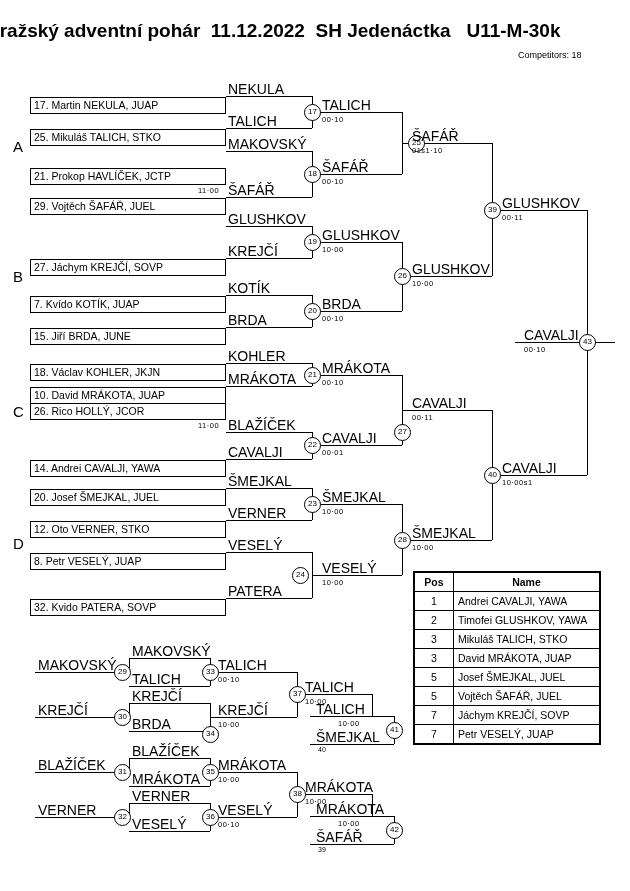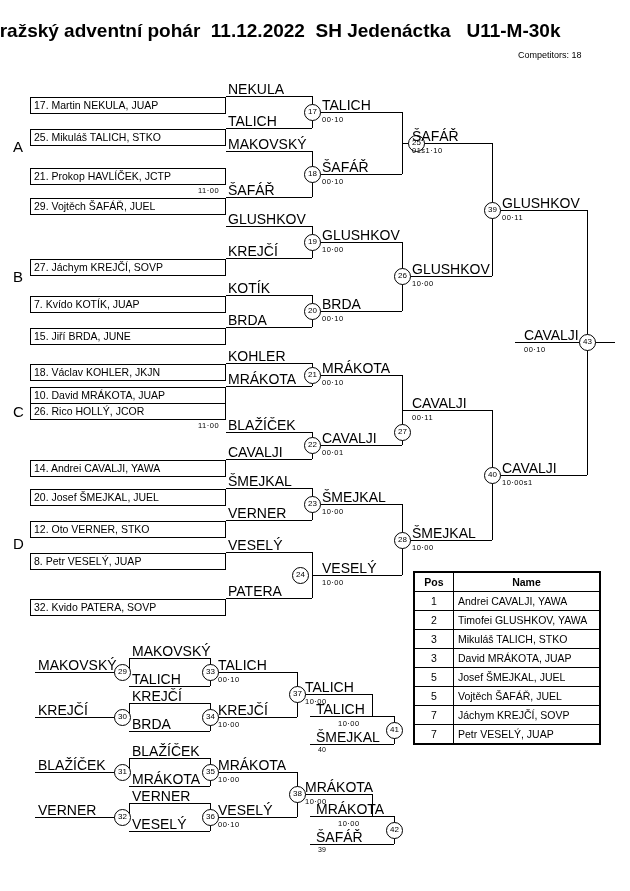--- a/index.html
+++ b/index.html
@@ -151,21 +151,21 @@
   <div class="lb" style="left:132px;top:645px">MAKOVSKÝ</div>
   <div class="lb" style="left:132px;top:673px">TALICH</div>
   <div class="mc" style="left:210px;top:672px">33</div>
   <div class="lb" style="left:218px;top:659px">TALICH</div>
   <div class="sc" style="left:218px;top:675px">00·10</div>
 
   <div class="lb" style="left:38px;top:704px">KREJČÍ</div>
   <div class="mc" style="left:122px;top:717px">30</div>
   <div class="lb" style="left:132px;top:690px">KREJČÍ</div>
   <div class="lb" style="left:132px;top:718px">BRDA</div>
-  <div class="mc" style="left:210px;top:717px">34</div>
+  <div class="mc" style="left:210px;top:734px">34</div>
   <div class="lb" style="left:218px;top:704px">KREJČÍ</div>
   <div class="sc" style="left:218px;top:720px">10·00</div>
 
   <div class="mc" style="left:297px;top:694px">37</div>
   <div class="lb" style="left:305px;top:681px">TALICH</div>
   <div class="sc" style="left:305px;top:697px">10·00</div>
 
   <div class="lb" style="left:316px;top:703px">TALICH</div>
   <div class="sc" style="left:338px;top:719px">10·00</div>
   <div class="lb" style="left:316px;top:731px">ŠMEJKAL</div>

